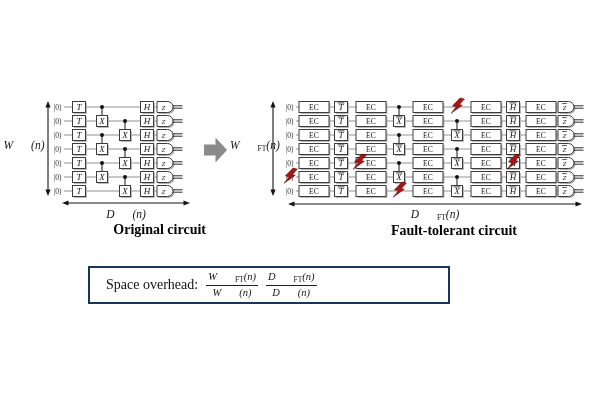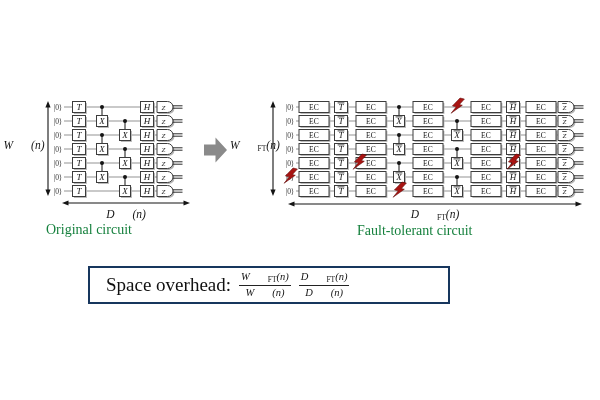--- a/index.html
+++ b/index.html
@@ -4,24 +4,24 @@
 <style>
   * { margin:0; padding:0; box-sizing:border-box; }
   html,body { width:600px; height:400px; background:#ffffff; overflow:hidden;
               font-family:"Liberation Serif","DejaVu Serif",serif; }
   #stage { position:absolute; left:0; top:0; width:600px; height:400px; background:#fff; }
   svg { position:absolute; left:0; top:0; }
   svg text { font-family:"Liberation Serif","DejaVu Serif","DejaVu Sans",serif; }
   .mlabel { position:absolute; font-size:11.5px; color:#141414; text-align:center; line-height:1; }
   .mlabel i { font-style:italic; }
   .mlabel sub, .frac sub { font-size:7.5px; font-style:normal; vertical-align:-2px;margin-left:18px; }
-  .caption { position:absolute; font-size:14px; color:#15803d; text-align:left; line-height:1.1; }
+  .caption { position:absolute; font-size:14px; color:#000000; text-align:right; line-height:1.1;font-weight:bold; }
   #overhead-box { position:absolute; left:88px; top:266px; width:362px; height:38px;
                   border:2px solid #17365d; background:#fff; display:flex; align-items:center; }
-  .ov-label { font-size:19px; color:#111; white-space:nowrap; }
+  .ov-label { font-size:14px; color:#111; white-space:nowrap; }
   .frac { display:inline-flex; flex-direction:column; align-items:center;
           font-size:10.5px; line-height:1.05; margin-left:8px; color:#141414; }
   .frac i { font-style:italic; }
   .frac .num { border-bottom:1px solid #222; padding:0 2px 1px 2px; }
   .frac .den { padding-top:1px; }
 </style>
 </head>
 <body>
 
 <div id="stage">

